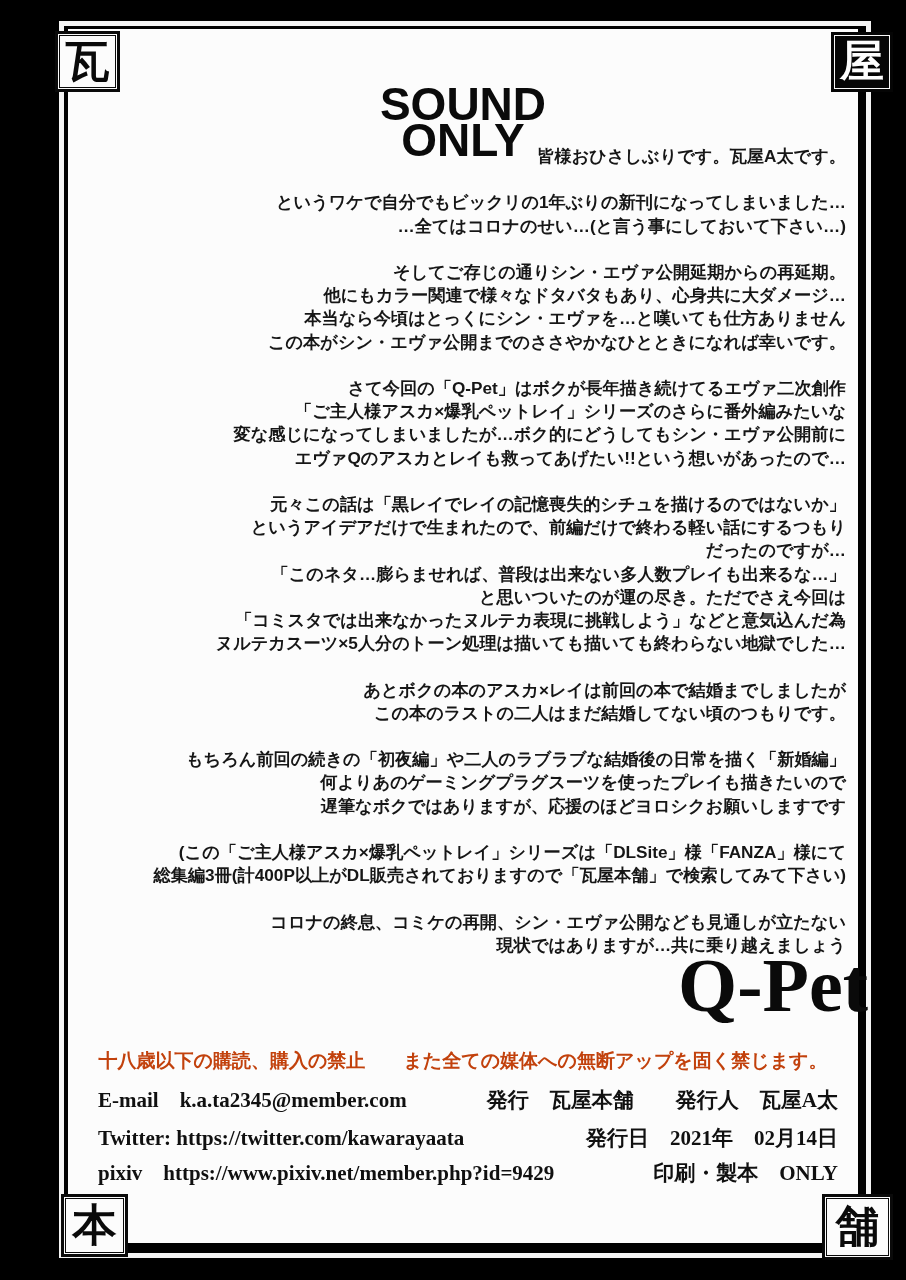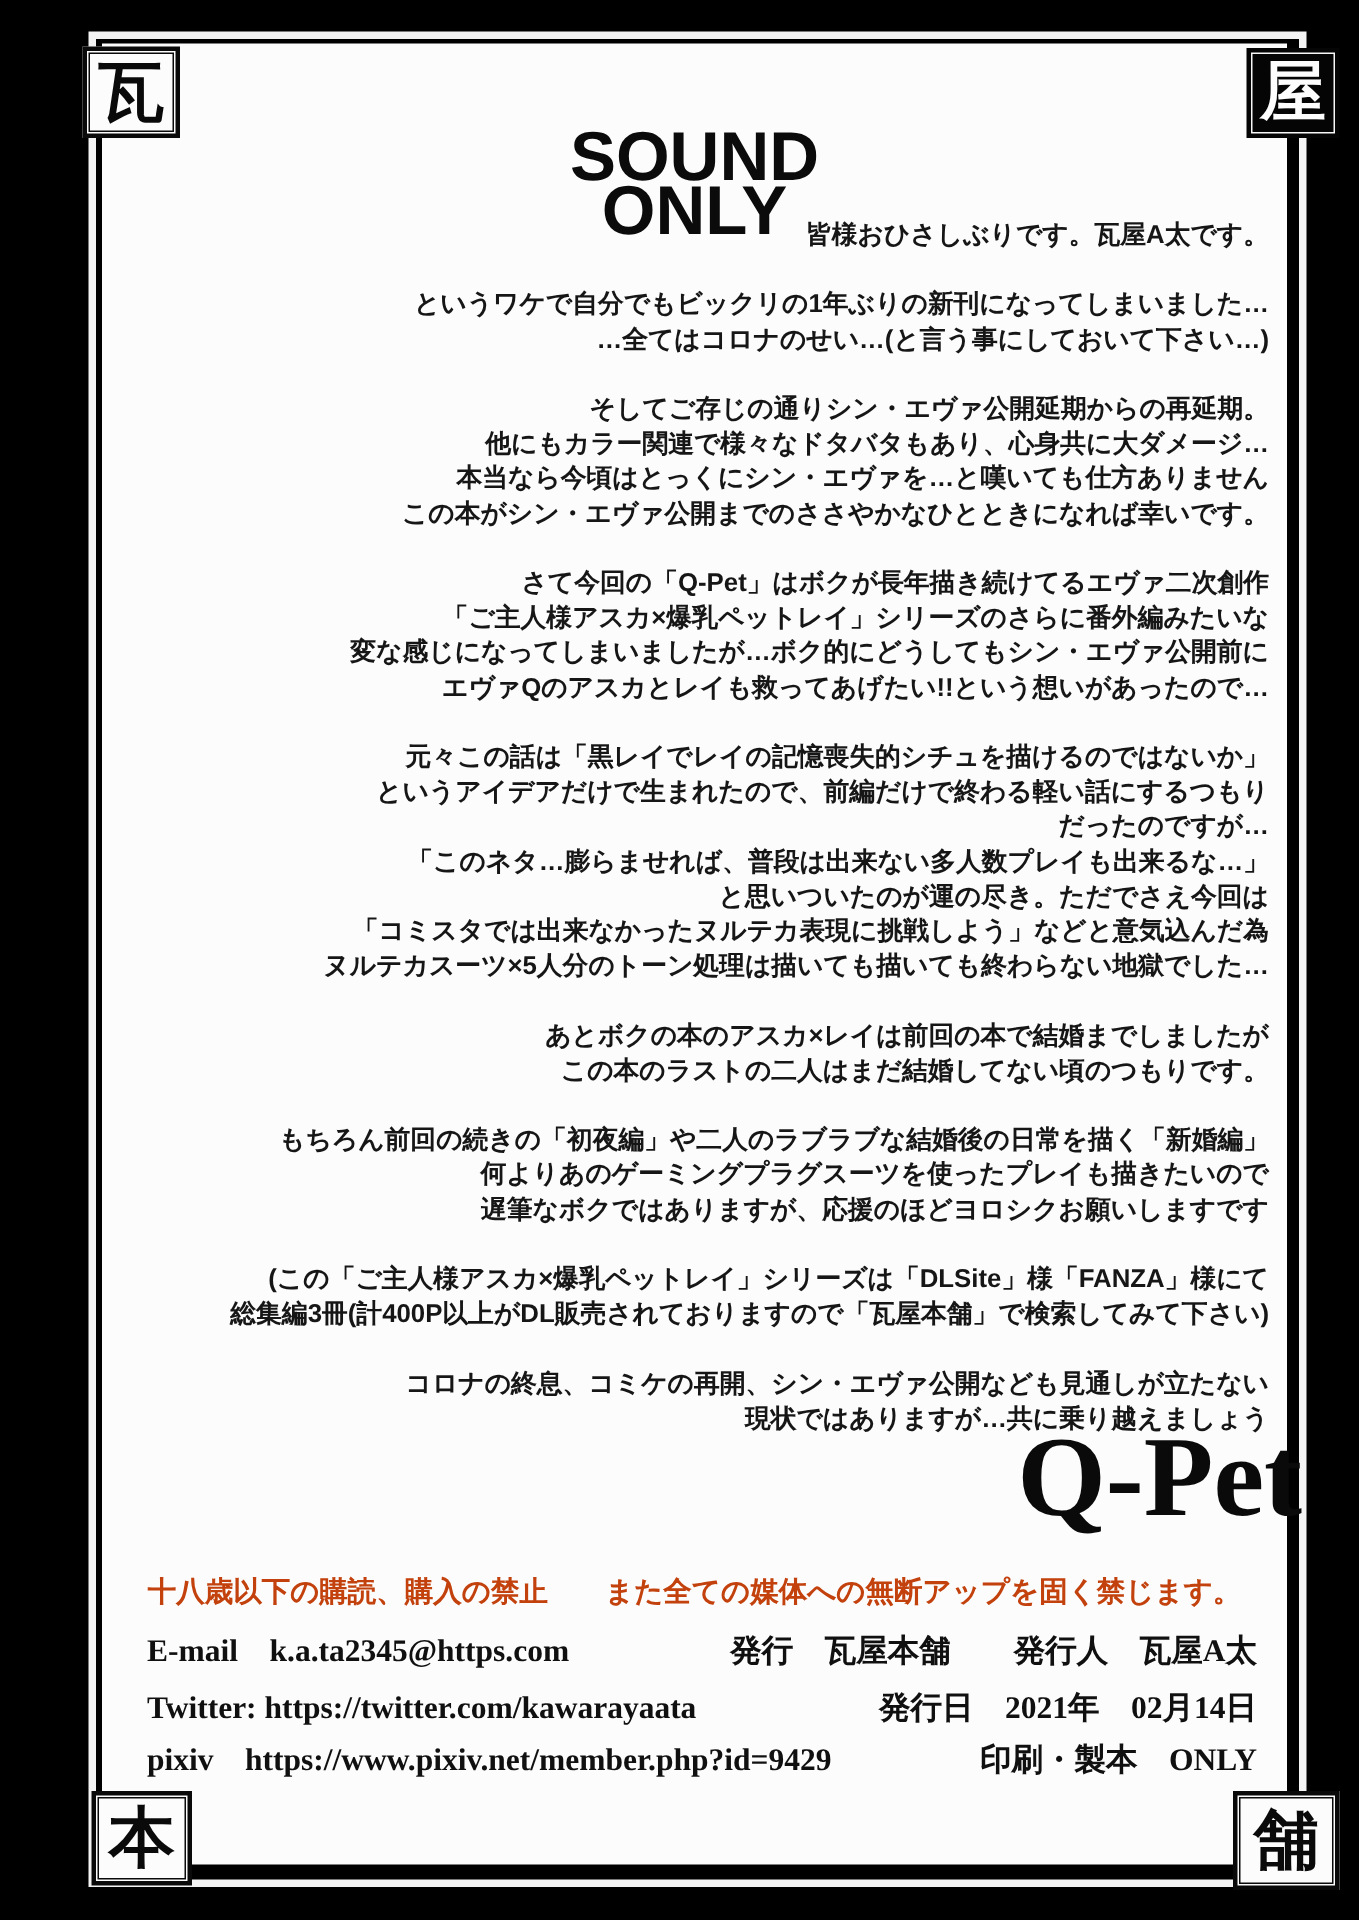--- a/index.html
+++ b/index.html
@@ -98,21 +98,21 @@
 総集編3冊(計400P以上がDL販売されておりますので「瓦屋本舗」で検索してみて下さい)
 
 コロナの終息、コミケの再開、シン・エヴァ公開なども見通しが立たない
 現状ではありますが…共に乗り越えましょう</div>
 
       <div class="logo">Q-Pet</div>
 
       <div class="disclaimer">十八歳以下の購読、購入の禁止　　また全ての媒体への無断アップを固く禁じます。</div>
 
       <div class="frow frow-1">
-        <span>E-mail　k.a.ta2345@https.com</span>
+        <span>E-mail　k.a.ta2345@member.com</span>
         <span>発行　瓦屋本舗　　発行人　瓦屋A太</span>
       </div>
 
       <div class="frow frow-2">
         <span>Twitter: https://twitter.com/kawarayaata</span>
         <span>発行日　2021年　02月14日</span>
       </div>
 
       <div class="frow frow-3">
         <span>pixiv　https://www.pixiv.net/member.php?id=9429</span>

